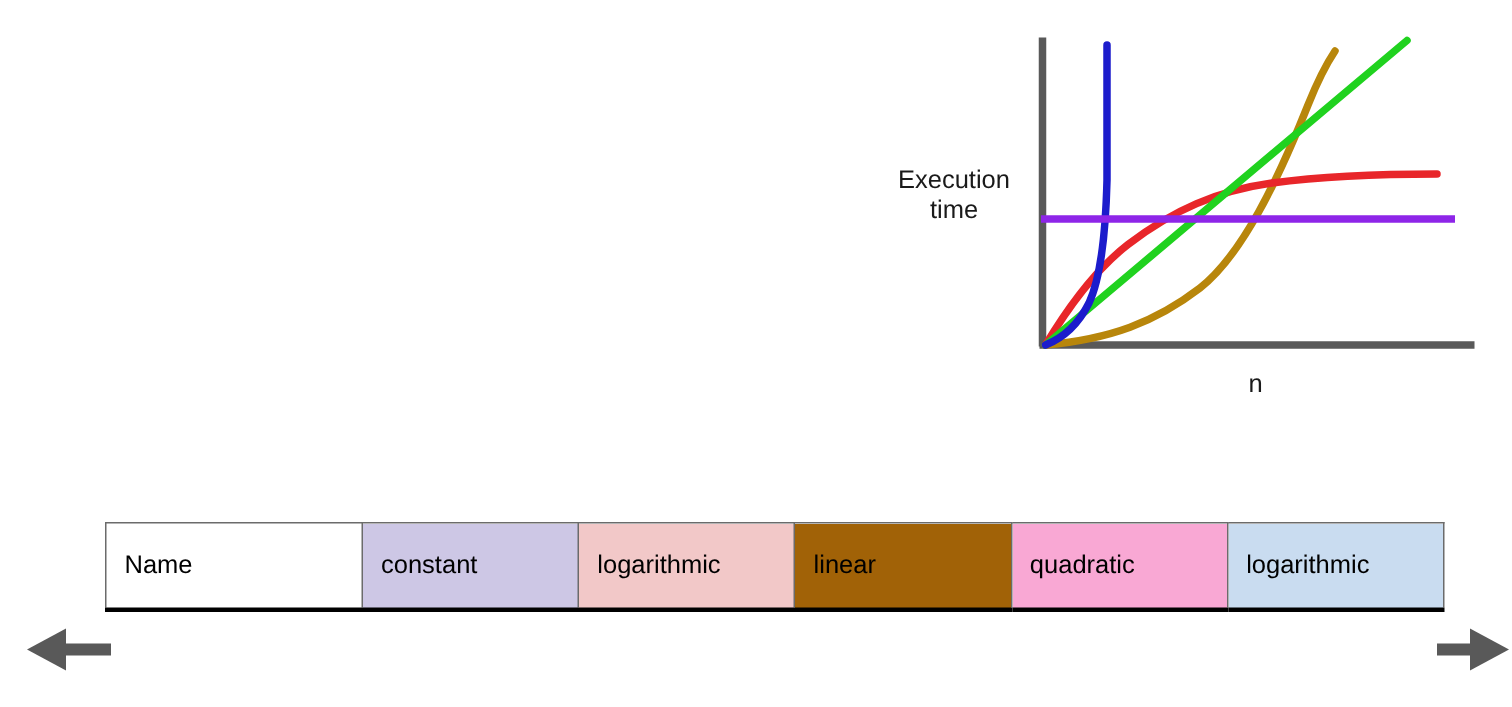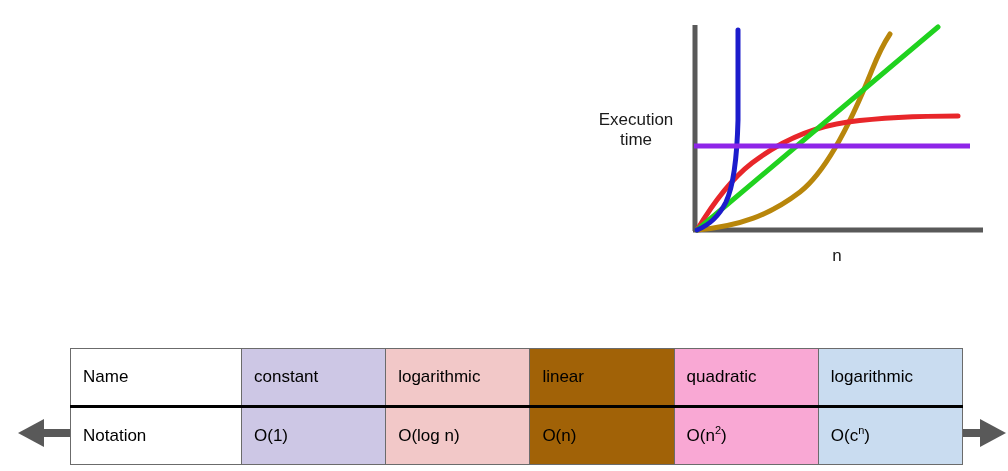--- a/index.html
+++ b/index.html
@@ -134,23 +134,15 @@
   <table id="complexity-table">
     <tbody>
       <tr class="row-name">
         <td class="col-label">Name</td>
         <td class="c-constant">constant</td>
         <td class="c-log">logarithmic</td>
         <td class="c-linear">linear</td>
         <td class="c-quad">quadratic</td>
         <td class="c-exp">logarithmic</td>
       </tr>
-      <tr class="row-notation">
-        <td class="col-label">Notation</td>
-        <td class="c-constant">O(1)</td>
-        <td class="c-log">O(log n)</td>
-        <td class="c-linear">O(n)</td>
-        <td class="c-quad"><span>O(n</span><sup>2</sup><span>)</span></td>
-        <td class="c-exp"><span>O(c</span><sup>n</sup><span>)</span></td>
-      </tr>
     </tbody>
   </table>
 </div>
 
 </body></html>

